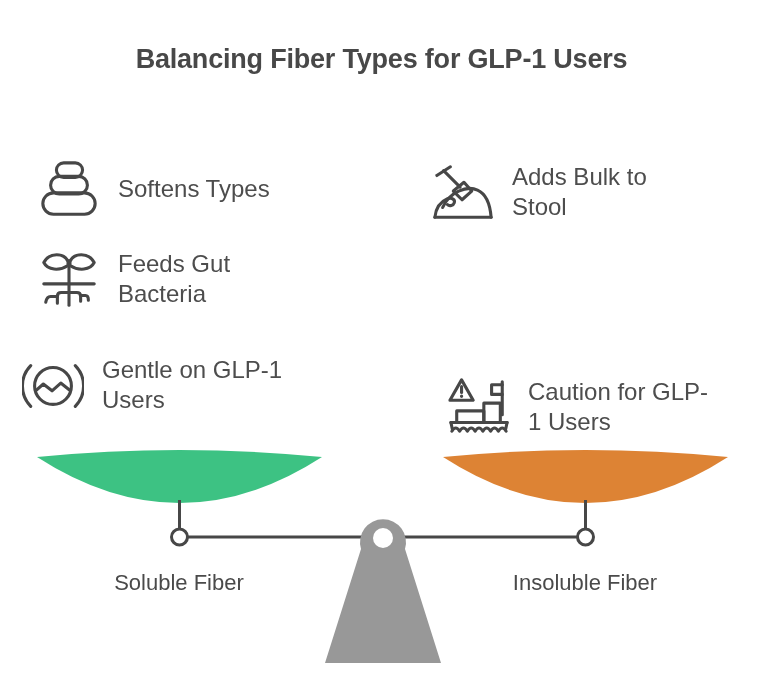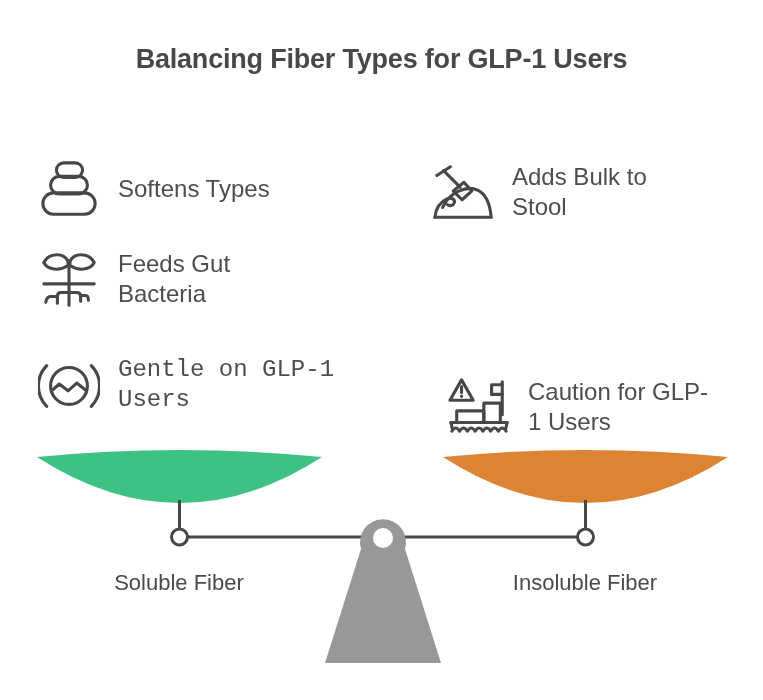--- a/index.html
+++ b/index.html
@@ -9,21 +9,21 @@
   }
   .title{
     position:absolute;top:44px;left:0;width:763px;text-align:center;
     font-size:27px;font-weight:700;color:#484848;letter-spacing:-0.2px;
   }
   .item{position:absolute;display:flex;align-items:center;gap:18px;}
   .item .ic{flex:0 0 auto;display:block;}
   .label{
     white-space:pre-line;font-size:24px;line-height:30px;color:#4d4d4d;
   }
-  .l1{top:158px;left:38px;} .l2{top:248px;left:38px;} .l3{top:354px;left:38px;font-family:Liberation Mono, monospace;}
+  .l1{top:158px;left:38px;} .l2{top:248px;left:38px;} .l3{top:354px;left:22px;}
   .r1{top:143px;left:432px;margin-top:18px;} .r2{top:250px;left:448px;} .r3{top:376px;left:448px;}
   .scale-svg{position:absolute;left:0;top:448px;}
   .pan-label{
     position:absolute;top:570px;width:240px;text-align:center;
     font-size:22px;color:#4a4a4a;
   }
   .pan-label.left{left:59px;text-align:center;}
   .pan-label.right{left:465px;}
   svg.ic *{vector-effect:none;}
 </style>

